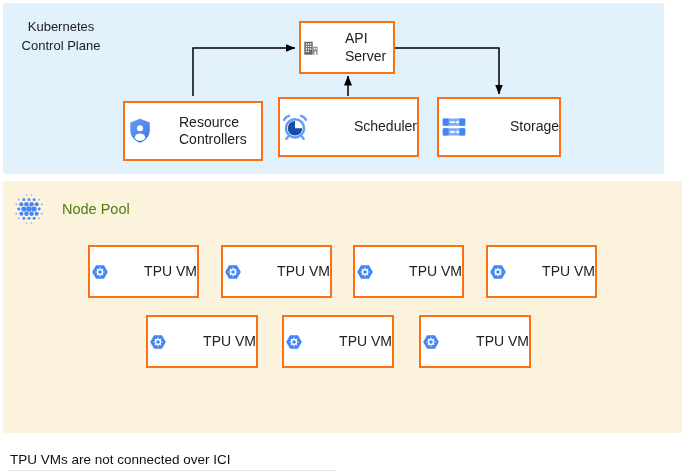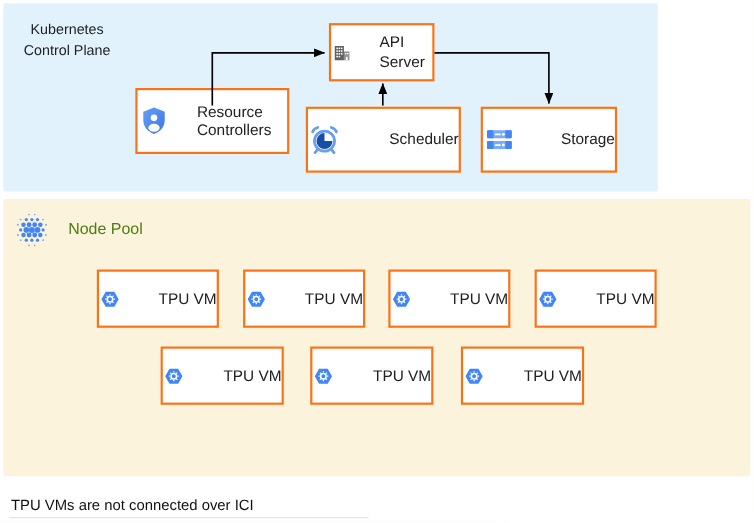--- a/index.html
+++ b/index.html
@@ -1,35 +1,35 @@
 <!DOCTYPE html>
 <html><head>
 <meta charset="utf-8">
 <style>
   html,body{margin:0;padding:0;background:#ffffff;}
   #canvas{
     position:relative;width:685px;height:475px;background:#ffffff;overflow:hidden;
     font-family:"Liberation Sans",sans-serif;color:#202124;
   }
   .region{position:absolute;border-radius:2px;}
-  .control-plane{left:3px;top:3px;width:595px;height:171px;background:#e1f2fc;}
+  .control-plane{left:3px;top:3px;width:661px;height:171px;background:#e1f2fc;}
   .node-pool{left:3px;top:181px;width:679px;height:252px;background:#fbf3dc;}
   .cp-title{
     position:absolute;left:12px;top:15px;width:92px;
     font-size:13px;line-height:1.45;text-align:center;color:#202124;
   }
   .box{
     position:absolute;background:#ffffff;border:2px solid #f97316;
     display:flex;align-items:center;justify-content:space-between;gap:10px;
     box-sizing:border-box;
   }
   .box-label{font-size:14px;color:#202124;line-height:1.25;}
   .api-server{left:296px;top:18px;width:96px;height:53px;gap:8px;}
   .api-server .box-label{max-width:48px;}
-  .resource-controllers{left:120px;top:77px;width:140px;height:60px;}
+  .resource-controllers{left:120px;top:98px;width:140px;height:60px;}
   .resource-controllers .box-label{max-width:82px;}
   .scheduler{left:275px;top:94px;width:141px;height:60px;}
   .storage{left:434px;top:94px;width:124px;height:60px;}
   .icon{display:inline-flex;flex:0 0 auto;}
   .np-header-icon{position:absolute;left:9px;top:11px;}
   .np-title{position:absolute;left:59px;top:20px;font-size:14.5px;color:#4d7c0f;}
   .tpu-box{height:53px;gap:12px;}
   .tpu-r1-0{left:85px;top:64px;width:111px;}
   .tpu-r1-1{left:218px;top:64px;width:111px;}
   .tpu-r1-2{left:350px;top:64px;width:111px;}

